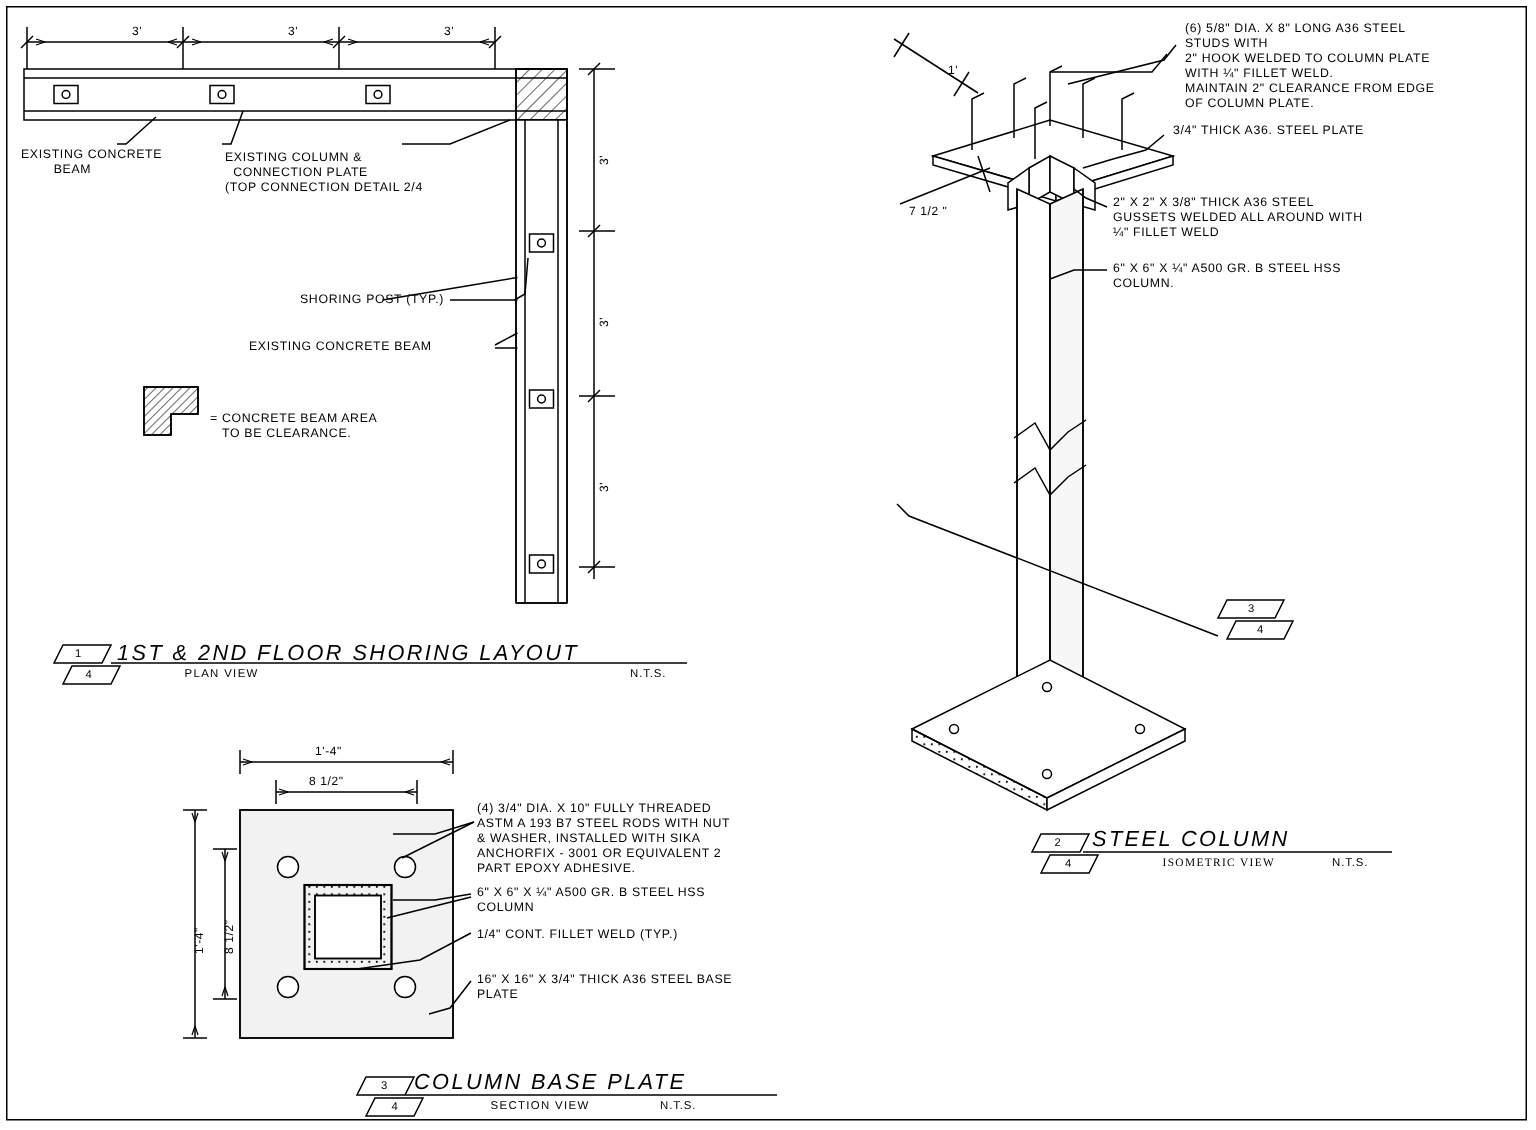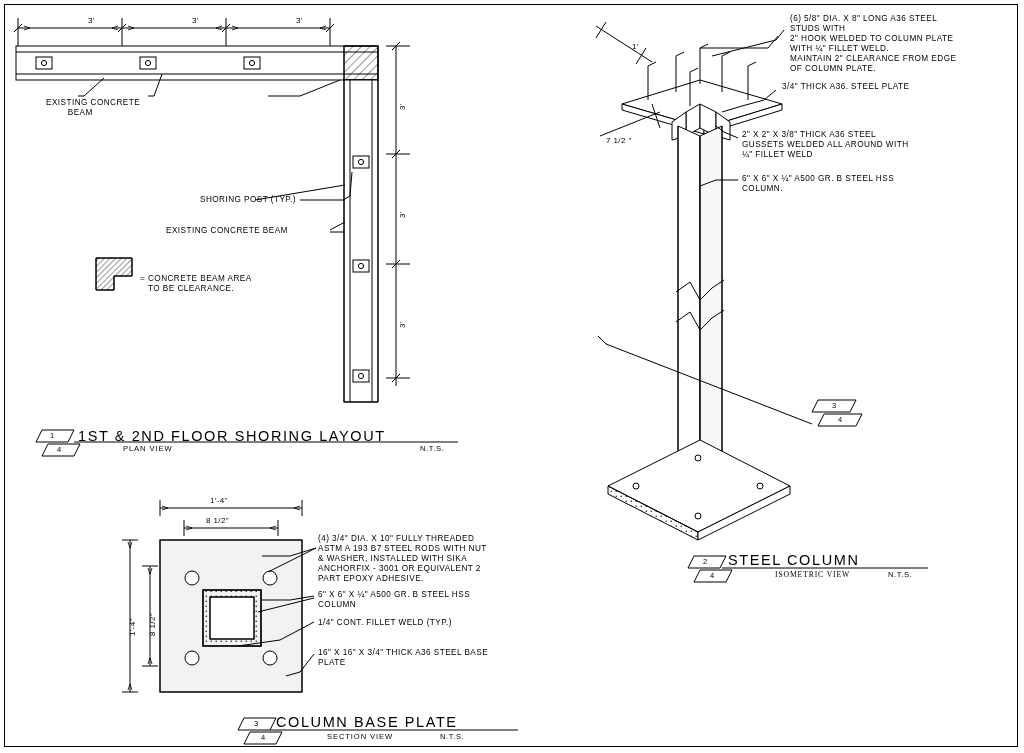--- a/index.html
+++ b/index.html
@@ -3,21 +3,21 @@
 <meta charset="utf-8">
 <style>
   html,body{margin:0;padding:0;background:#ffffff;}
   body{width:1024px;height:753px;position:relative;overflow:hidden;
        font-family:"Liberation Sans",sans-serif;color:#000;}
   .sheet{position:absolute;left:0;top:0;width:1024px;height:753px;}
   .border{position:absolute;left:4px;top:4px;width:1014px;height:743px;border:1px solid #000;box-sizing:border-box;}
   svg{position:absolute;left:0;top:0;width:1024px;height:753px;overflow:visible;}
   .lbl{position:absolute;font-size:8.2px;line-height:10px;letter-spacing:.45px;white-space:pre;}
   .dim{position:absolute;font-size:8px;letter-spacing:.4px;white-space:pre;}
-  .ttl{position:absolute;font-size:14.5px;letter-spacing:1.6px;white-space:pre;}
+  .ttl{position:absolute;font-size:14.5px;letter-spacing:1.6px;white-space:pre;font-style:italic;}
   .sub{position:absolute;font-size:7.6px;letter-spacing:.9px;white-space:pre;margin-left:41px;}
   .nts{position:absolute;font-size:7.6px;letter-spacing:.6px;white-space:pre;}
   .tagnum{position:absolute;font-size:7.5px;white-space:pre;}
   .vert{transform:rotate(-90deg);transform-origin:left top;}
 </style>
 </head>
 <body>
 
 <div class="sheet">
   <div class="border"></div>
@@ -250,22 +250,25 @@
   </svg>
 
   <div class="dim" style="left:88px;top:16px;">3'</div>
   <div class="dim" style="left:192px;top:16px;">3'</div>
   <div class="dim" style="left:296px;top:16px;">3'</div>
 
   <div class="dim vert" style="left:398px;top:110px;">3'</div>
   <div class="dim vert" style="left:398px;top:218px;">3'</div>
   <div class="dim vert" style="left:398px;top:328px;">3'</div>
 
-  <div class="lbl" style="left:14px;top:98px;margin-left:32px;">EXISTING CONCRETE
+  <div class="lbl" style="left:14px;top:98px;">EXISTING CONCRETE
         BEAM</div>
+  <div class="lbl" style="left:150px;top:100px;">EXISTING COLUMN &amp;
+  CONNECTION PLATE
+(TOP CONNECTION DETAIL 2/4</div>
   <div class="lbl" style="left:200px;top:195px;">SHORING POST (TYP.)</div>
   <div class="lbl" style="left:166px;top:226px;">EXISTING CONCRETE BEAM</div>
   <div class="lbl" style="left:140px;top:274px;">= CONCRETE BEAM AREA
    TO BE CLEARANCE.</div>
 
   <div class="ttl" style="left:78px;top:428px;">1ST &amp; 2ND FLOOR SHORING LAYOUT</div>
   <div class="sub" style="left:82px;top:444px;">PLAN VIEW</div>
   <div class="nts" style="left:420px;top:444px;">N.T.S.</div>
   <div class="tagnum" style="left:50px;top:431px;">1</div>
   <div class="tagnum" style="left:57px;top:445px;">4</div>

